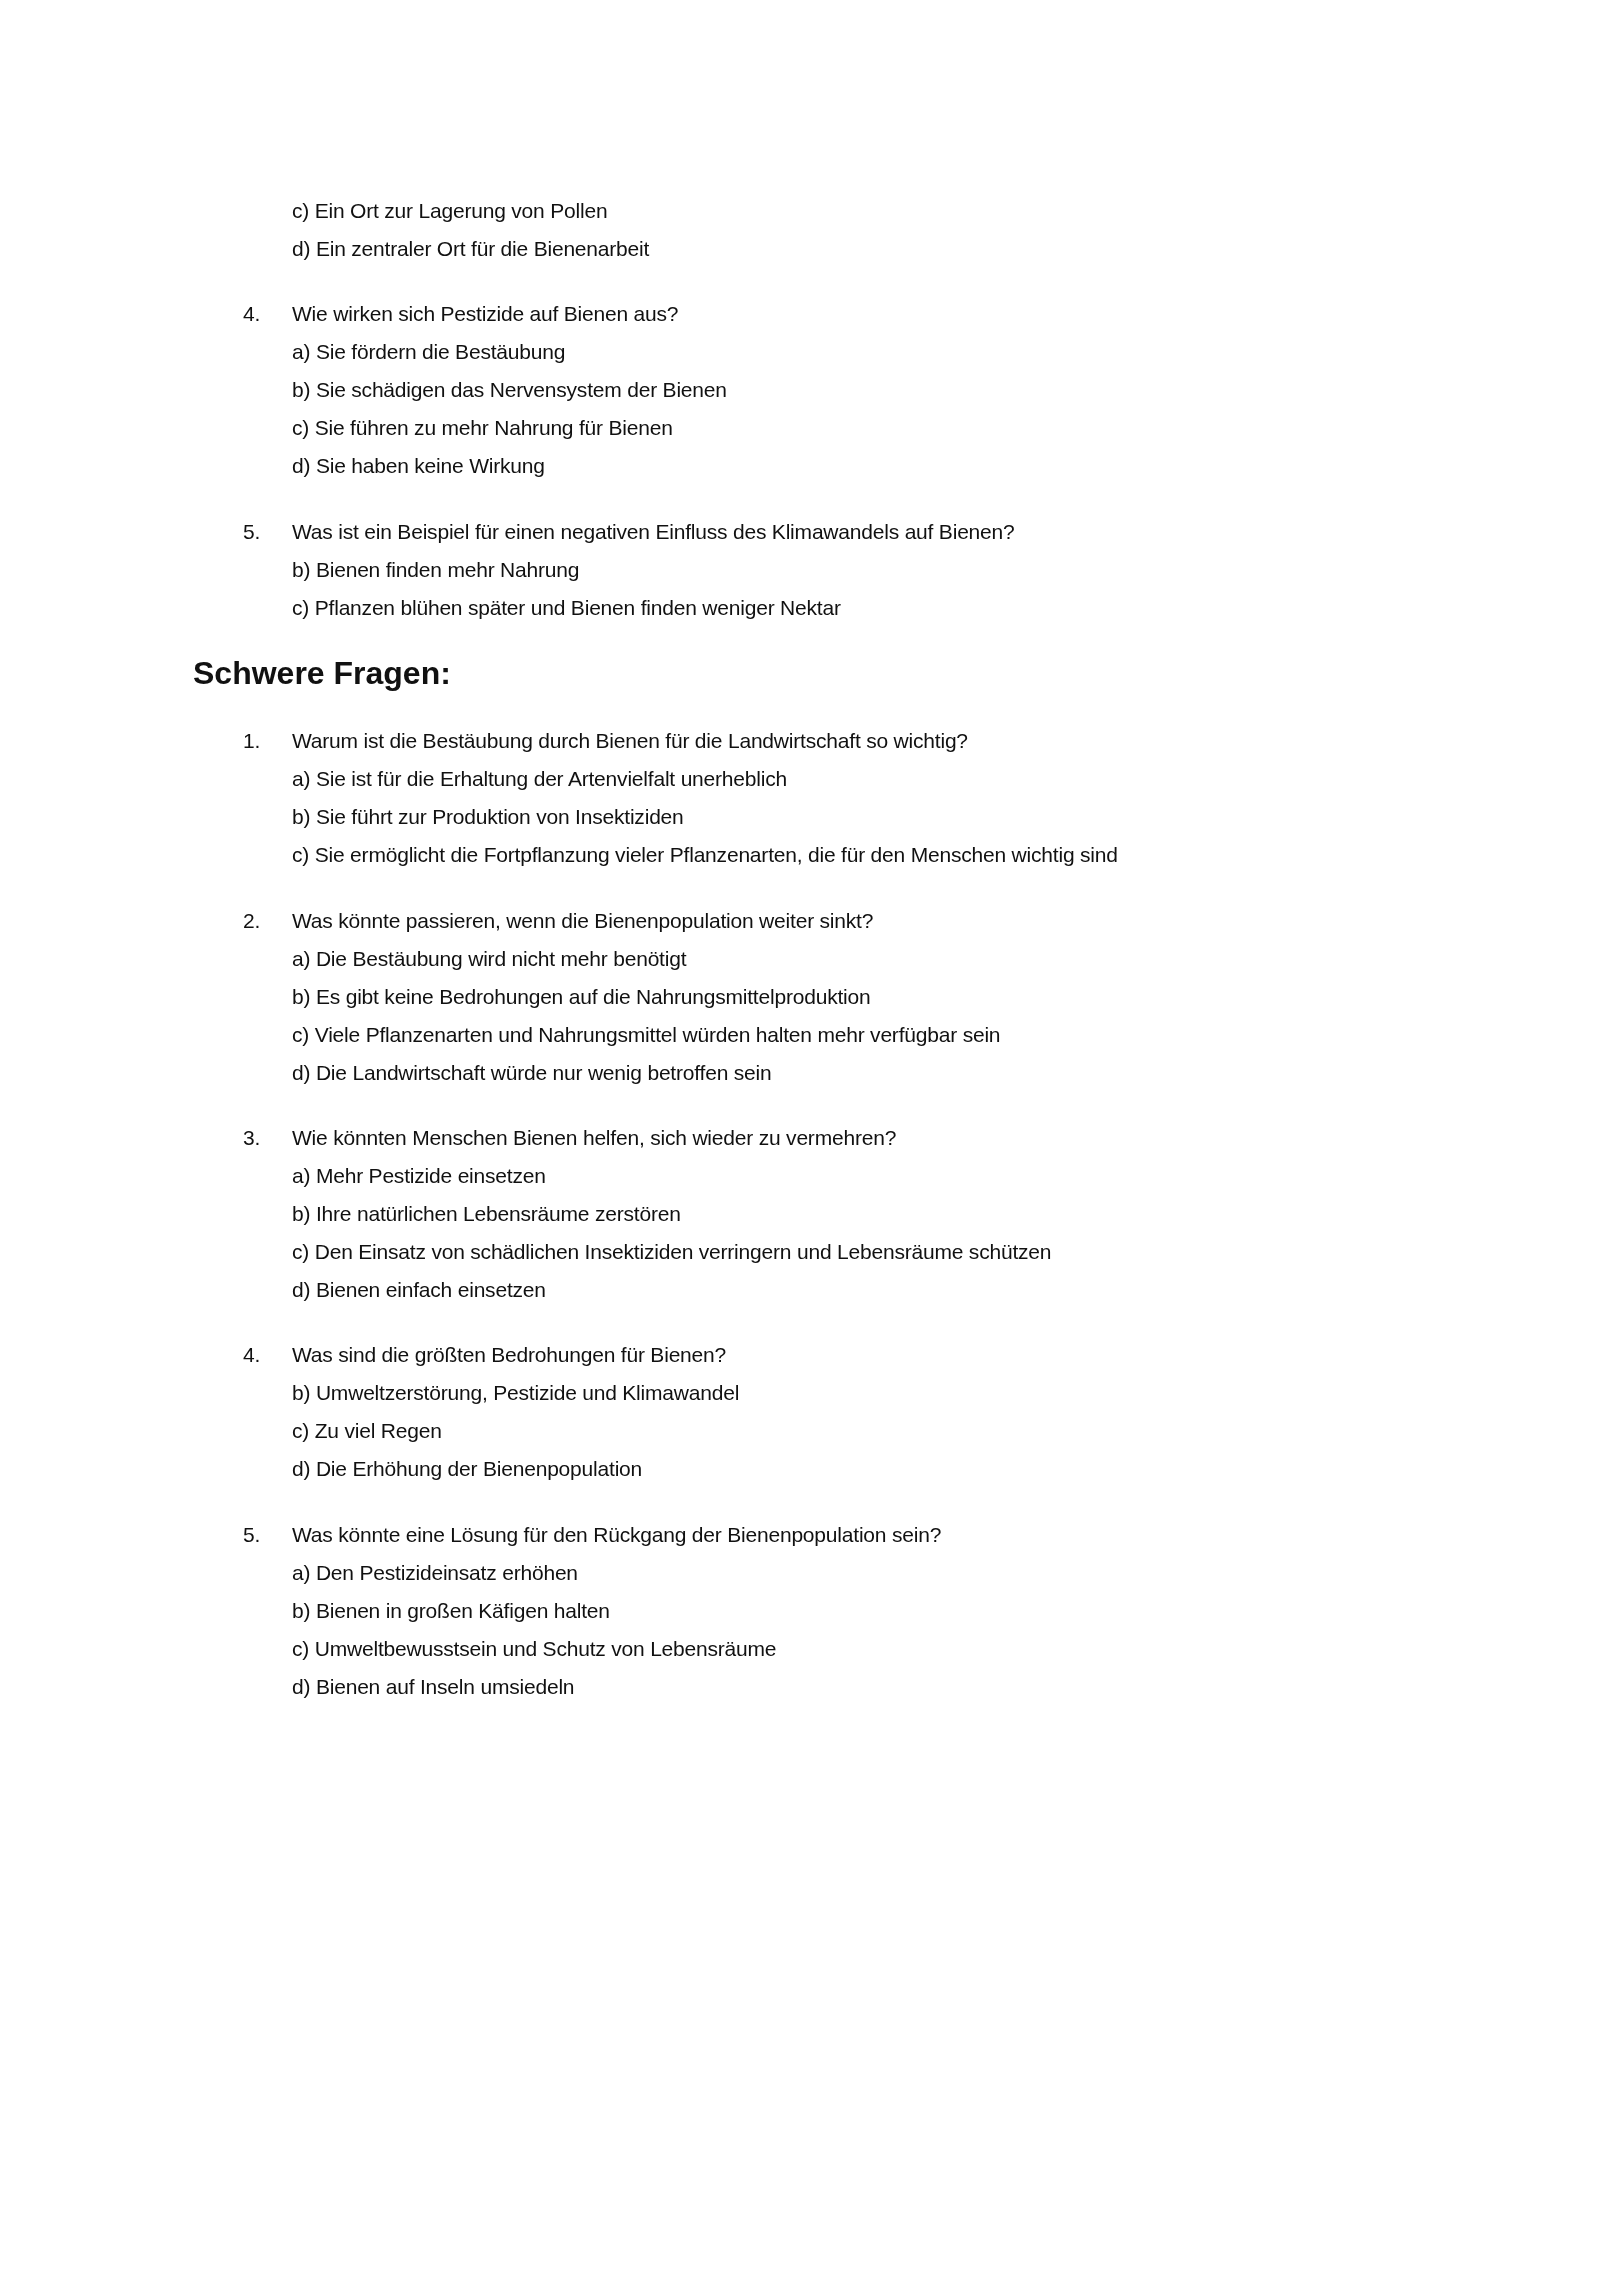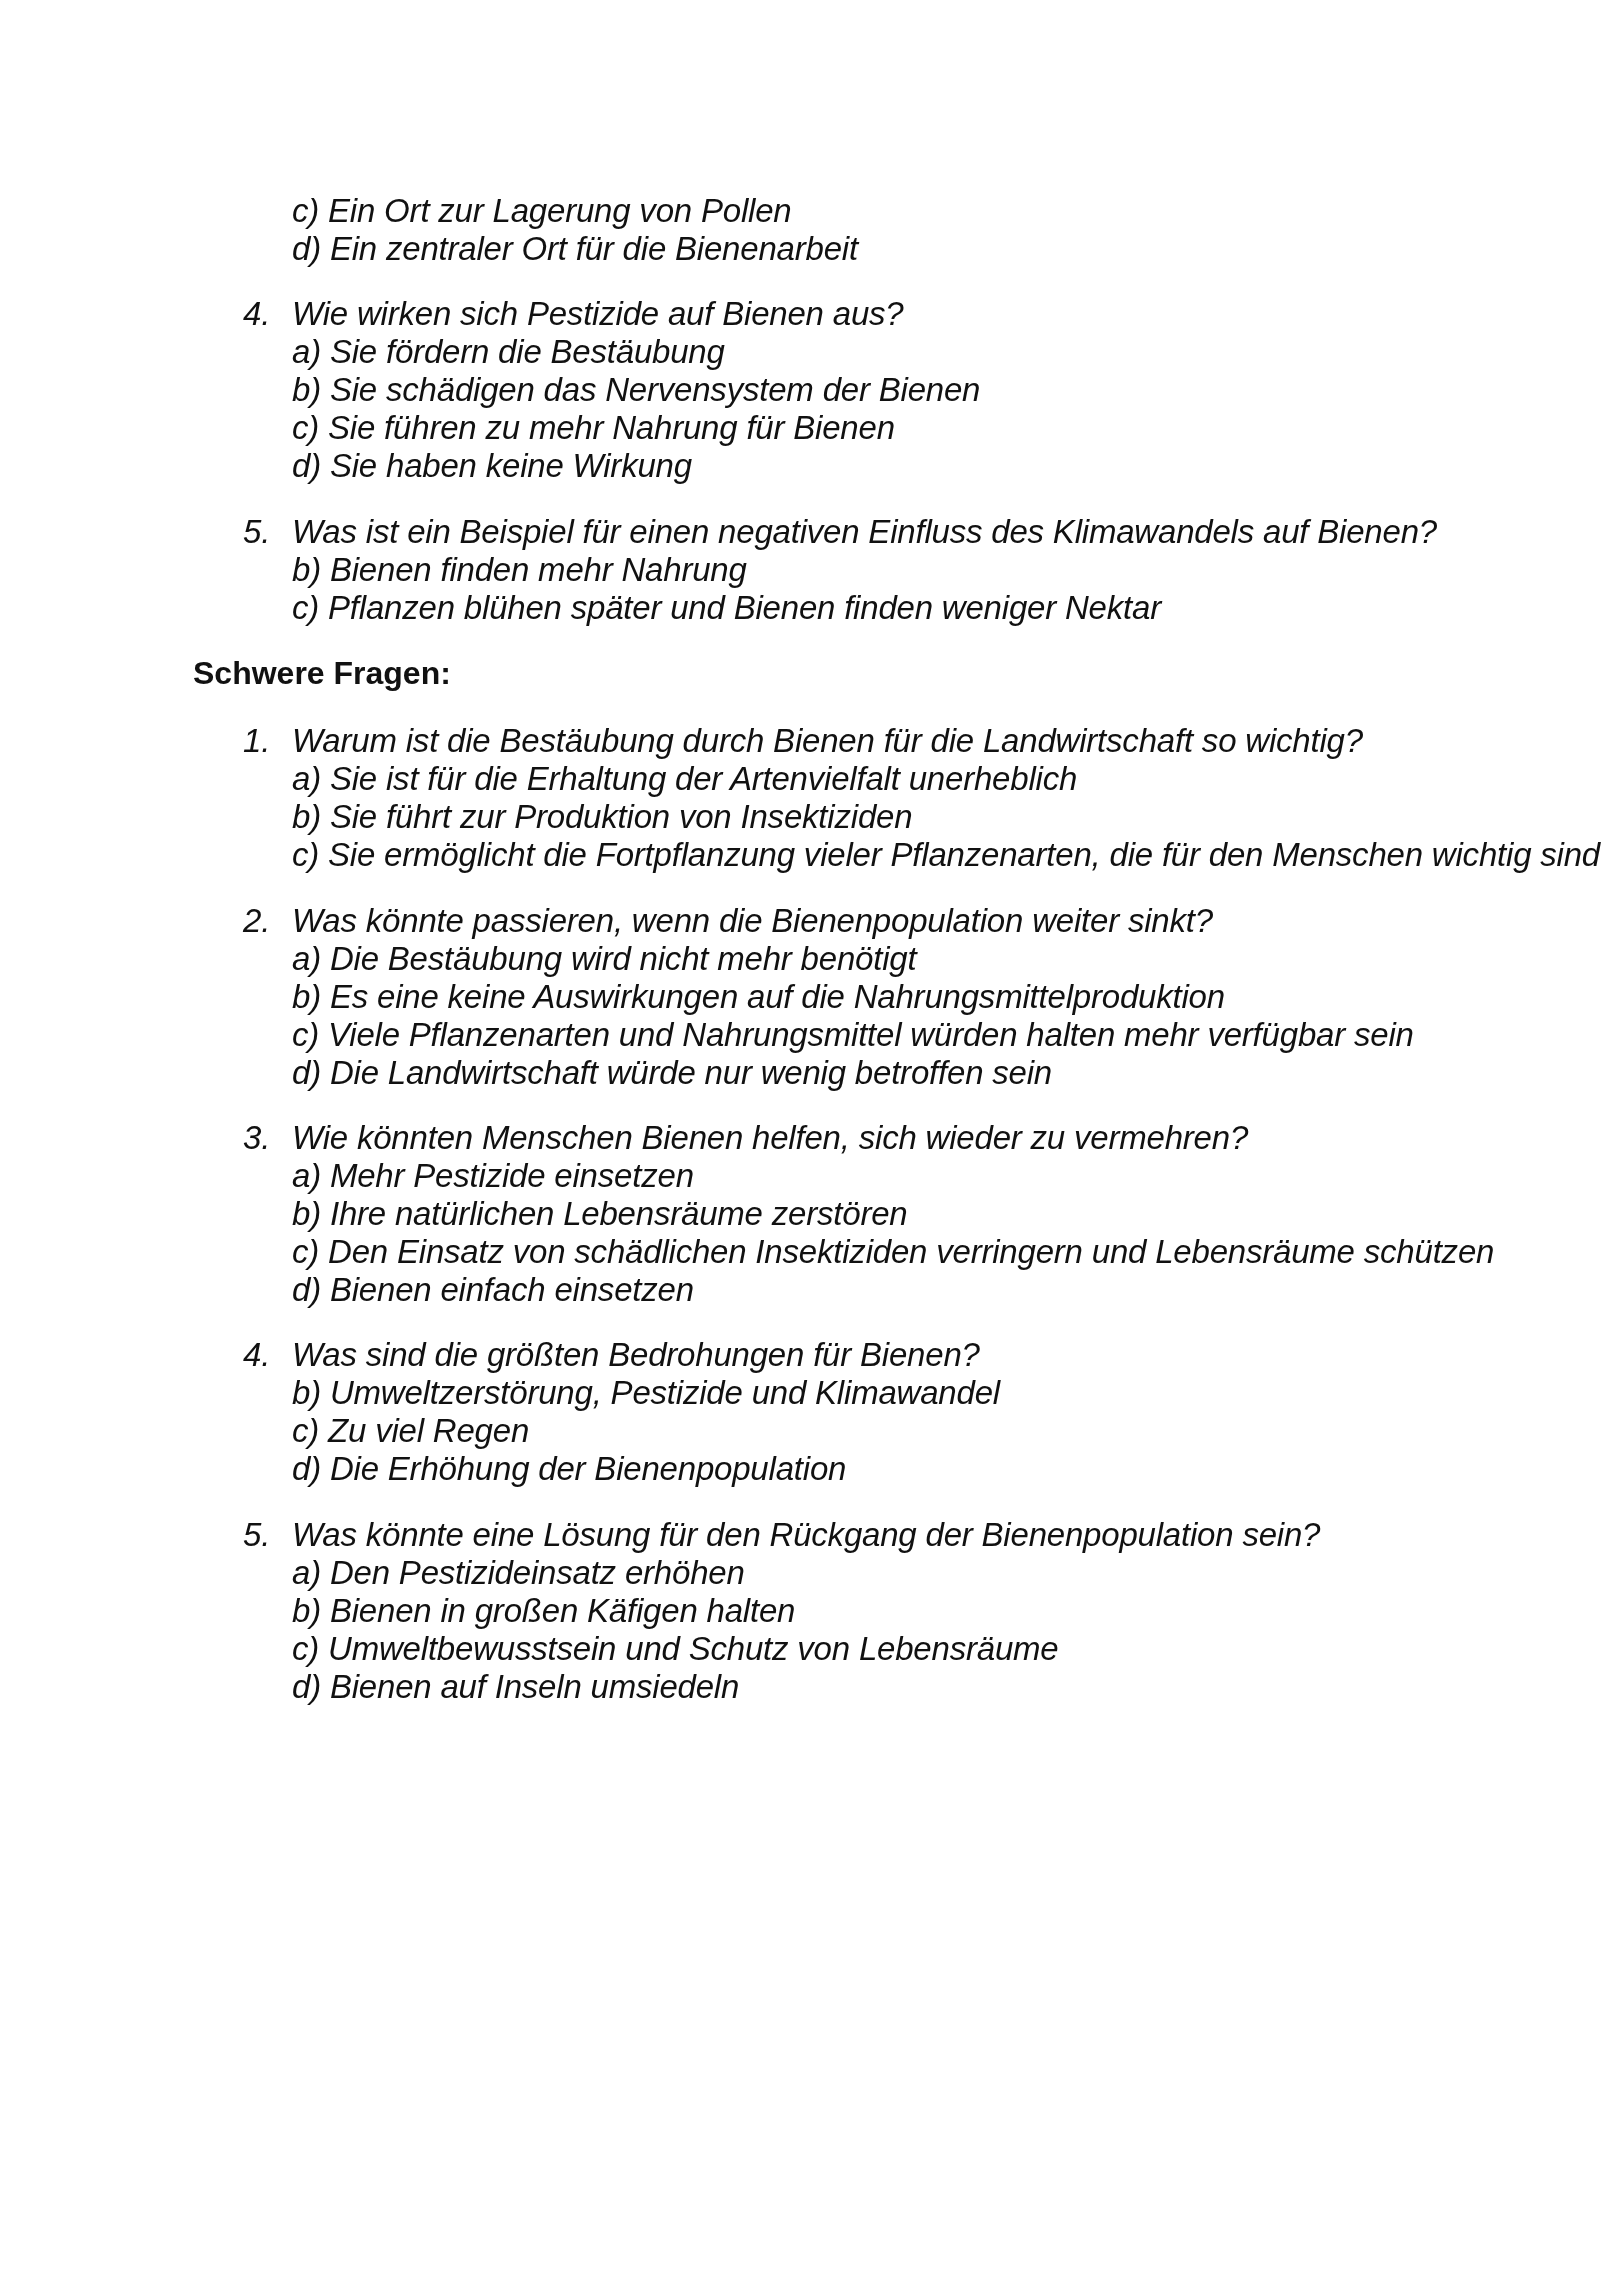--- a/index.html
+++ b/index.html
@@ -1,20 +1,20 @@
 <!DOCTYPE html>
 <html><head>
 <meta charset="utf-8">
 <style>
   html, body { margin: 0; padding: 0; background: #ffffff; }
   body { width: 1621px; height: 2293px; position: relative; overflow: hidden;
          font-family: "Liberation Sans", "DejaVu Sans", sans-serif; color: #111111; }
   .page { position: absolute; left: 0; top: 0; width: 1621px; height: 2293px; background: #fff; }
   .content { position: absolute; left: 193px; top: 192px; width: 1235px; }
-  .line { font-size: 33px; line-height: 38px; height: 38px; white-space: nowrap; letter-spacing: -0.2px; font-style: italic; }
+  .line { font-size: 21px; line-height: 38px; height: 38px; white-space: nowrap; letter-spacing: -0.2px; }
   .q-block { margin-bottom: 27.4px; }
   .q-head { position: relative; padding-left: 99px; }
   .q-num { position: absolute; left: 50px; top: 0; }
   .opt { padding-left: 99px; }
   .heading { font-weight: bold; font-size: 32px; line-height: 38px; height: 38px; margin-bottom: 30px; }
   .continuation { margin-bottom: 27.4px; }
 </style>
 </head>
 <body>
 
@@ -57,21 +57,21 @@
       <div class="line opt">b) Sie führt zur Produktion von Insektiziden</div>
       <div class="line opt">c) Sie ermöglicht die Fortpflanzung vieler Pflanzenarten, die für den Menschen wichtig sind</div>
     </div>
 
     <div class="q-block">
       <div class="line q-head">
         <span class="q-num">2.</span>
         <span>Was könnte passieren, wenn die Bienenpopulation weiter sinkt?</span>
       </div>
       <div class="line opt">a) Die Bestäubung wird nicht mehr benötigt</div>
-      <div class="line opt">b) Es eine keine Auswirkungen auf die Nahrungsmittelproduktion</div>
+      <div class="line opt">b) Es gibt keine Bedrohungen auf die Nahrungsmittelproduktion</div>
       <div class="line opt">c) Viele Pflanzenarten und Nahrungsmittel würden halten mehr verfügbar sein</div>
       <div class="line opt">d) Die Landwirtschaft würde nur wenig betroffen sein</div>
     </div>
 
     <div class="q-block">
       <div class="line q-head">
         <span class="q-num">3.</span>
         <span>Wie könnten Menschen Bienen helfen, sich wieder zu vermehren?</span>
       </div>
       <div class="line opt">a) Mehr Pestizide einsetzen</div>

